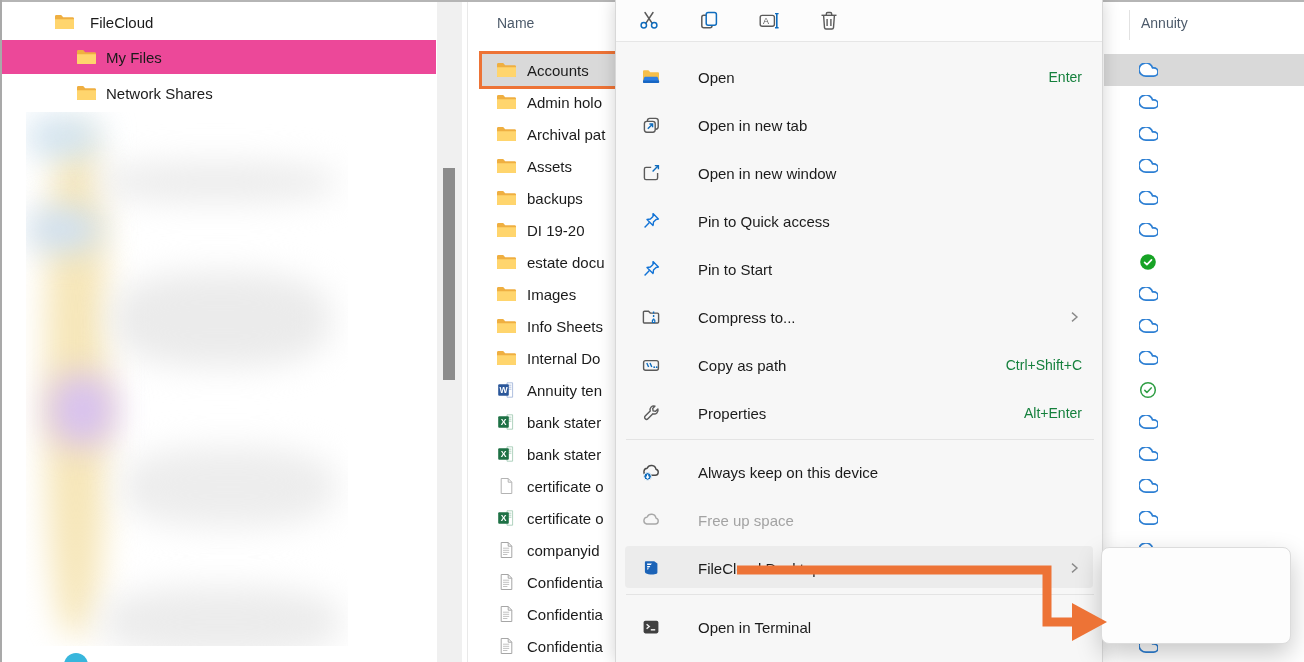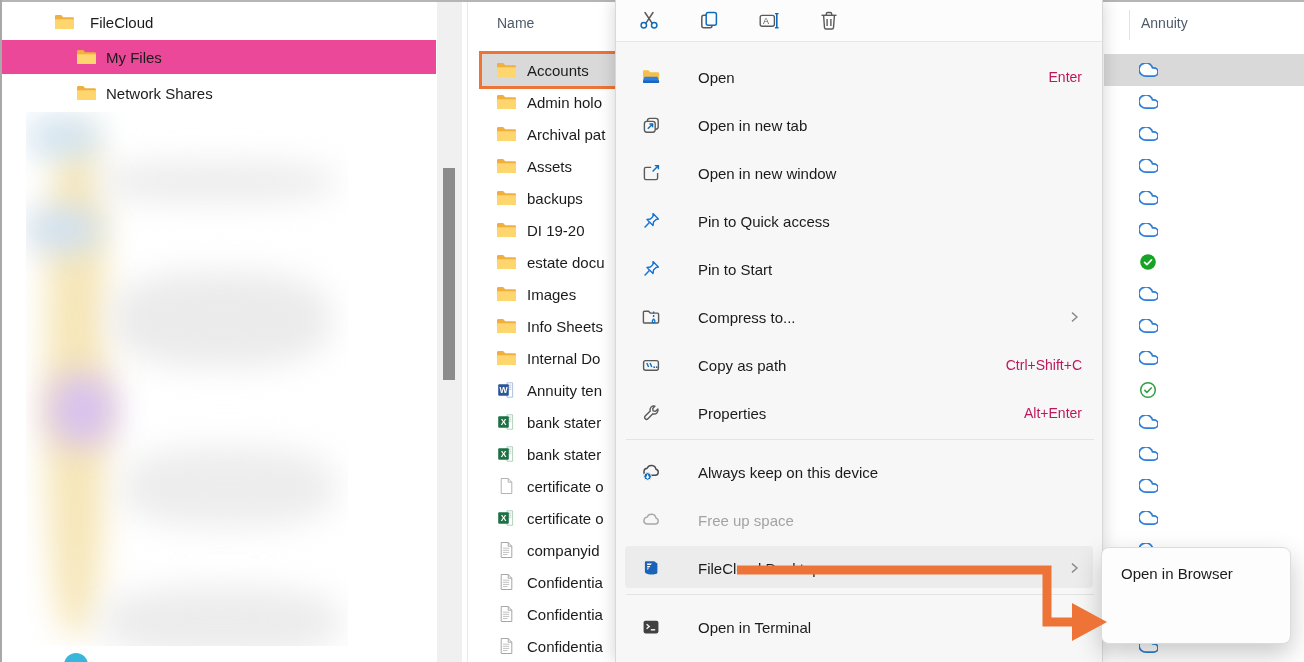--- a/index.html
+++ b/index.html
@@ -35,21 +35,21 @@
   .menu-toolbar{position:absolute;left:0;top:0;width:100%;height:42px;background:#fcfcfc;border-bottom:1px solid #e6e6e6;
     display:flex;align-items:center;padding-left:13px;gap:20px;box-sizing:border-box;}
   .tb-btn{width:40px;height:34px;display:flex;align-items:center;justify-content:center;border-radius:4px;background:transparent;border:none;}
   .menu-item{position:absolute;left:0;width:100%;height:48px;display:flex;align-items:center;padding:0 20px 0 21px;box-sizing:border-box;gap:33px;cursor:default;}
   .mi-bg{position:absolute;left:9px;right:9px;top:2px;bottom:4px;border-radius:4px;}
   .menu-item.highlighted .mi-bg{background:#ececec;}
   .mi-icon{width:28px;display:flex;justify-content:center;position:relative;}
   .mi-label{position:relative;}
   .menu-item.disabled .mi-label{color:#a3a3a3;}
   .mi-right{margin-left:auto;position:relative;display:flex;align-items:center;}
-  .mi-shortcut{color:#be185d;font-size:14px;}
+  .mi-shortcut{color:#15803d;font-size:14px;}
   .menu-sep{position:absolute;left:10px;width:468px;height:1px;background:#e4e4e4;}
   
   .submenu{position:absolute;left:1101px;top:547px;width:190px;height:97px;background:#fdfdfd;border:1px solid #dcdcdc;
     border-radius:8px;z-index:20;box-shadow:0 10px 26px rgba(0,0,0,.22);box-sizing:border-box;}
   .submenu-item{position:absolute;left:6px;width:176px;height:38px;display:flex;align-items:center;padding-left:13px;box-sizing:border-box;border-radius:4px;cursor:default;}
   .submenu-item.highlighted{background:#ececec;}
   .arrow-overlay{position:absolute;left:0;top:0;z-index:30;pointer-events:none;}
 </style>
 </head>
 <body>
@@ -572,22 +572,19 @@
               <path d="M5.6 7.2L8.2 9.5 5.6 11.8" fill="none" stroke="#ededed" stroke-width="1.5"></path>
               <path d="M9.8 12.8h4.4" stroke="#ededed" stroke-width="1.5"></path>
             </svg>
           </span>
           <span class="mi-label">Open in Terminal</span>
         </div>
       </div>
   </div>
 
   <div class="submenu" id="submenu">
-      <div class="submenu-item" style="top: 6px;">
-        <span>Open in Browser</span>
-      </div>
     </div>
 
   <svg class="arrow-overlay" width="1304" height="662" viewBox="0 0 1304 662">
     <path d="M737 570 L1047 570 L1047 622 L1074 622" fill="none" stroke="#ED7336" stroke-width="9" stroke-linejoin="miter"></path>
     <path d="M1072 603 L1072 641 L1107 622 Z" fill="#ED7336"></path>
   </svg>
 </div>
 
 </body></html>

